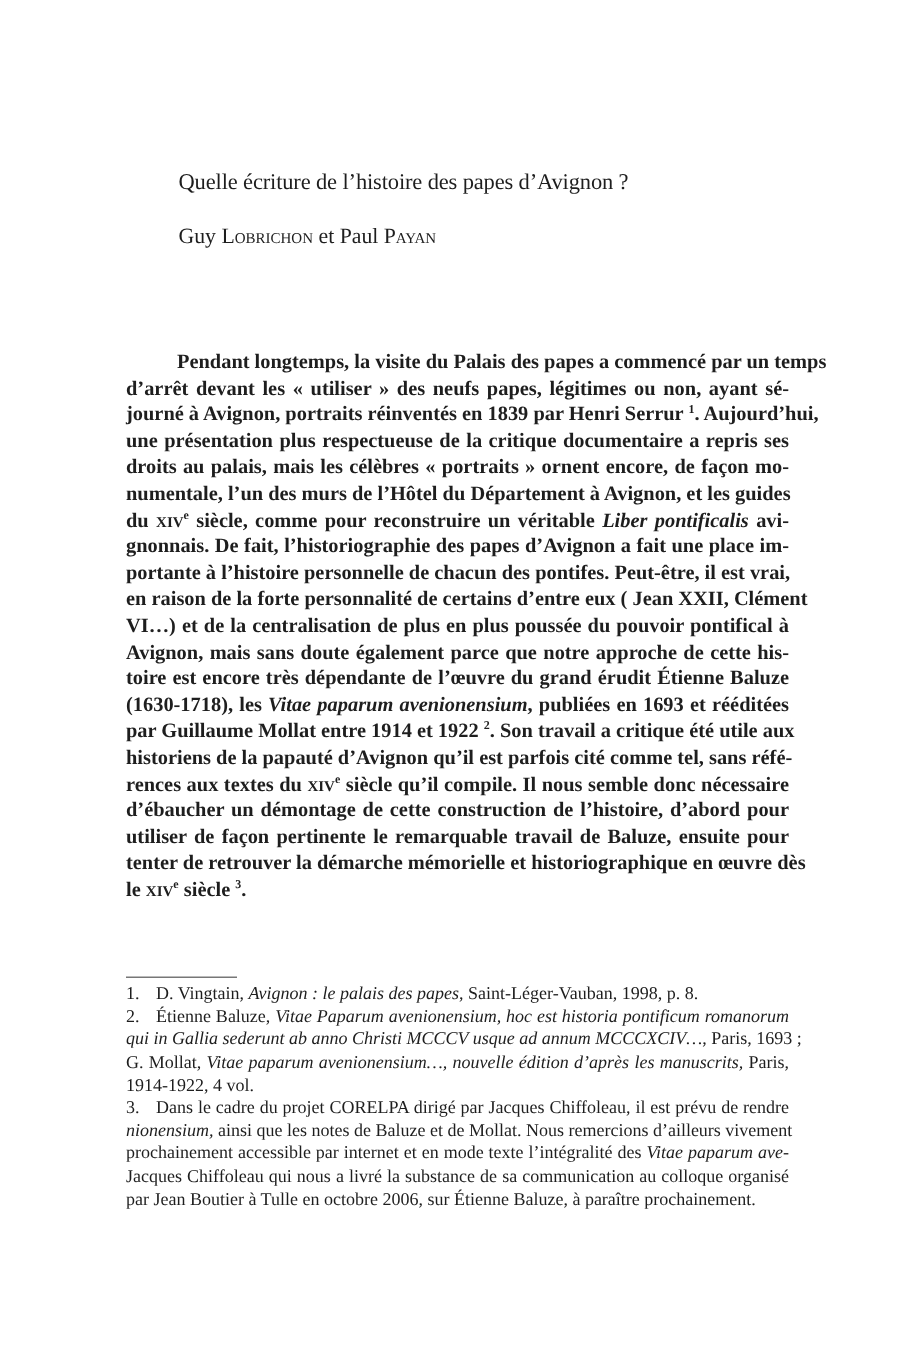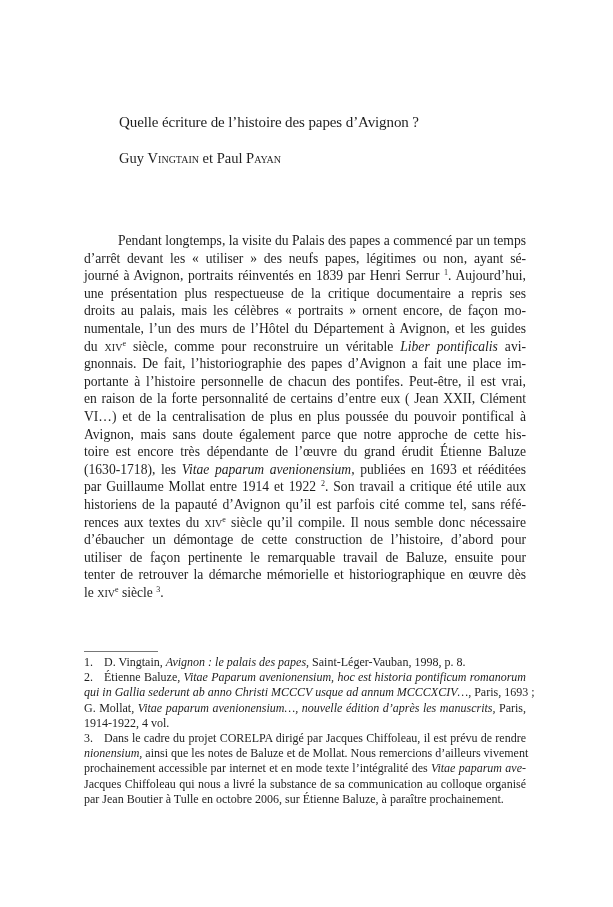--- a/index.html
+++ b/index.html
@@ -2,39 +2,39 @@
 <html><head>
 <meta charset="utf-8">
 <style>
   html, body { margin: 0; padding: 0; background: #ffffff; }
   body { width: 613px; height: 907px; position: relative; overflow: hidden;
          font-family: "Liberation Serif", "DejaVu Serif", serif; color: #1e1e1e; }
   .title { position: absolute; left: 119px; top: 114px; font-size: 15px; letter-spacing: -0.1px; white-space: nowrap; }
   .authors { position: absolute; left: 119px; top: 150px; font-size: 14.5px; white-space: nowrap; }
   .sc { font-variant: small-caps; }
   .body { position: absolute; left: 84px; top: 232px; width: 442px; font-size: 13.6px; line-height: 17.6px; text-align: justify; }
-  .line { display: block; white-space: nowrap; text-align-last: justify; height: 17.6px; }
+  .line { display: block; white-space: nowrap; text-align-last: justify; height: 17.6px; font-weight: bold; }
   .line.first { text-indent: 34px; }
   .line.last { text-align-last: left; }
   sup { font-size: 8px; line-height: 0; vertical-align: 5px; }
   .rule { position: absolute; left: 84px; top: 651px; width: 74px; height: 0; border-top: 0.8px solid #777; }
   .notes { position: absolute; left: 84px; top: 655px; width: 442px; font-size: 12px; line-height: 15.2px; }
   .nl { display: block; white-space: nowrap; text-align: justify; text-align-last: justify; height: 15.2px; }
   .nl.last { text-align-last: left; }
   .num { display: inline-block; width: 20px; }
   i { font-style: italic; }
 </style>
 </head>
 <body>
 
 <div class="title">Quelle écriture de l’histoire des papes d’Avignon ?</div>
 
 <div class="authors">
   <span>Guy</span>
-  <span class="sc">Vingtain</span>
+  <span class="sc">Lobrichon</span>
   <span>et</span>
   <span>Paul</span>
   <span class="sc">Payan</span>
 </div>
 
 <div class="body">
   <span class="line first">Pendant longtemps, la visite du Palais des papes a commencé par un temps</span>
   <span class="line">d’arrêt devant les « utiliser » des neufs papes, légitimes ou non, ayant sé-</span>
   <span class="line"><span>journé à Avignon, portraits réinventés en 1839 par Henri Serrur</span> <sup>1</sup><span>. Aujourd’hui,</span></span>
   <span class="line">une présentation plus respectueuse de la critique documentaire a repris ses</span>

